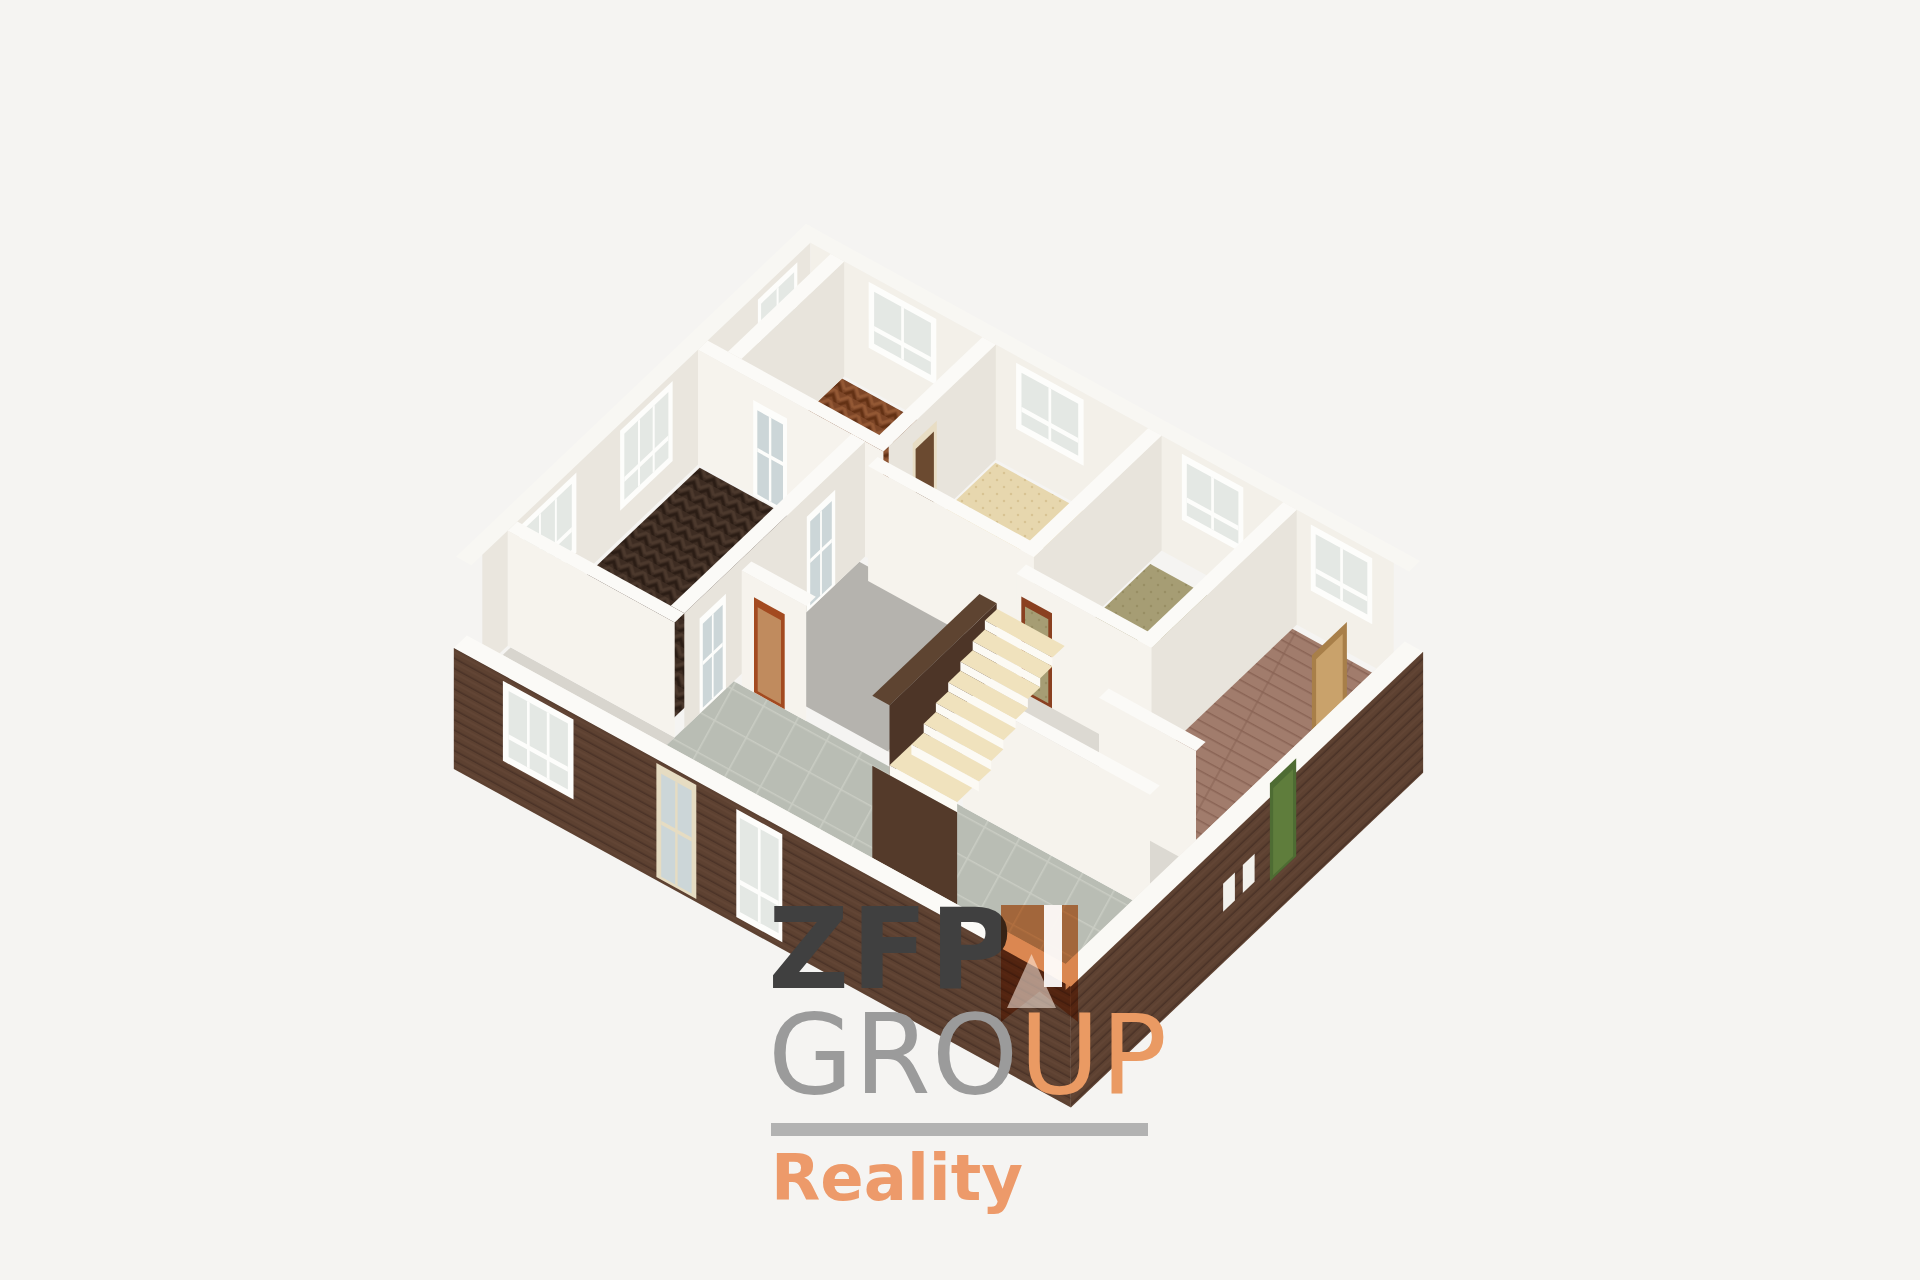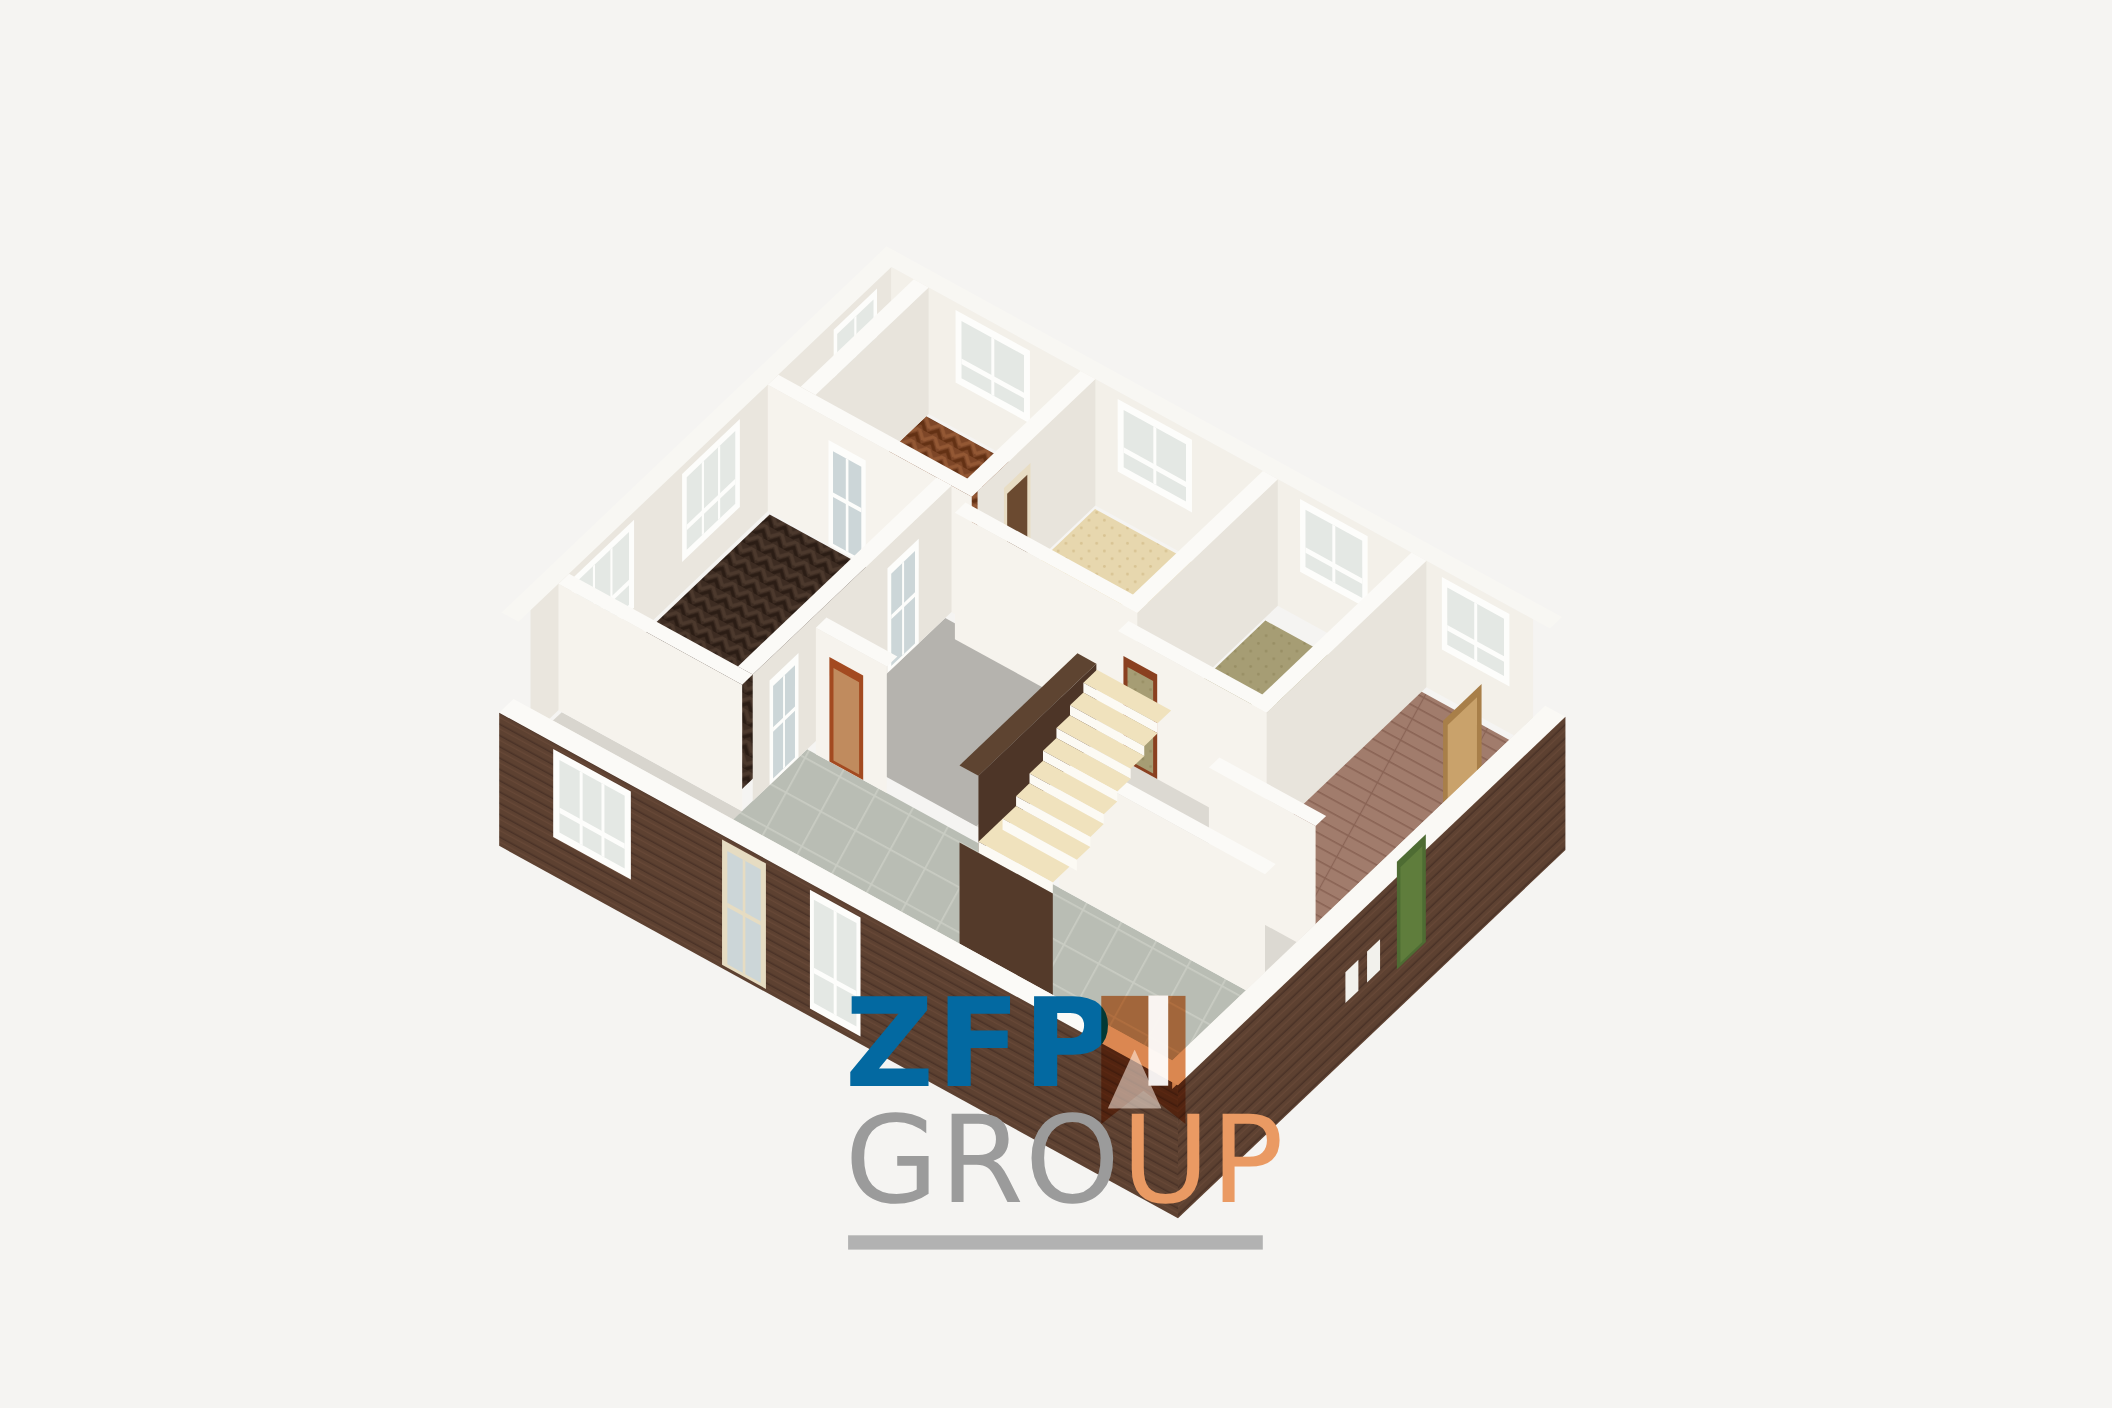--- a/index.html
+++ b/index.html
@@ -253,24 +253,25 @@
         <polygon points="1423.1,651.7 1070.9,986.6 1070.9,1107.6 1423.1,772.7" fill="url(#brickSE)"></polygon>
         <g>
           <polygon points="1296.2,758.3 1269.9,783.3 1269.9,881.3 1296.2,856.3" fill="#4e6c33"></polygon>
           <polygon points="1293.0,769.3 1273.1,788.3 1273.1,875.3 1293.0,856.3" fill="#5f7d3c"></polygon>
         </g>
         <polygon points="1254.6,853.8 1242.8,865.1 1242.8,893.1 1254.6,881.8" fill="#f2f1ec"></polygon>
         <polygon points="1234.9,872.6 1223.1,883.8 1223.1,911.8 1234.9,900.6" fill="#f2f1ec"></polygon>
       </svg>
     </div>
 
-  <div class="abs logo-zfp" style="color: #0369a1;">ZFP</div>
+  <div class="abs logo-zfp" style="color: #404040;">ZFP</div>
 
   <div class="abs logo-ribbon" style="background: rgb(221, 128, 68);"></div>
   <div class="abs logo-ribbon-stem"></div>
   <div class="abs logo-ribbon-arrow"></div>
 
   <div class="abs logo-group"><span style="color: rgb(155, 155, 155);">GRO</span><span style="color: rgb(234, 154, 99);">UP</span></div>
 
   <div class="abs logo-bar" style="background: rgb(178, 178, 178);"></div>
 
+  <div class="abs logo-reality" style="color: rgb(237, 154, 106);">Reality</div>
 
 </div>
 
 </body></html>

